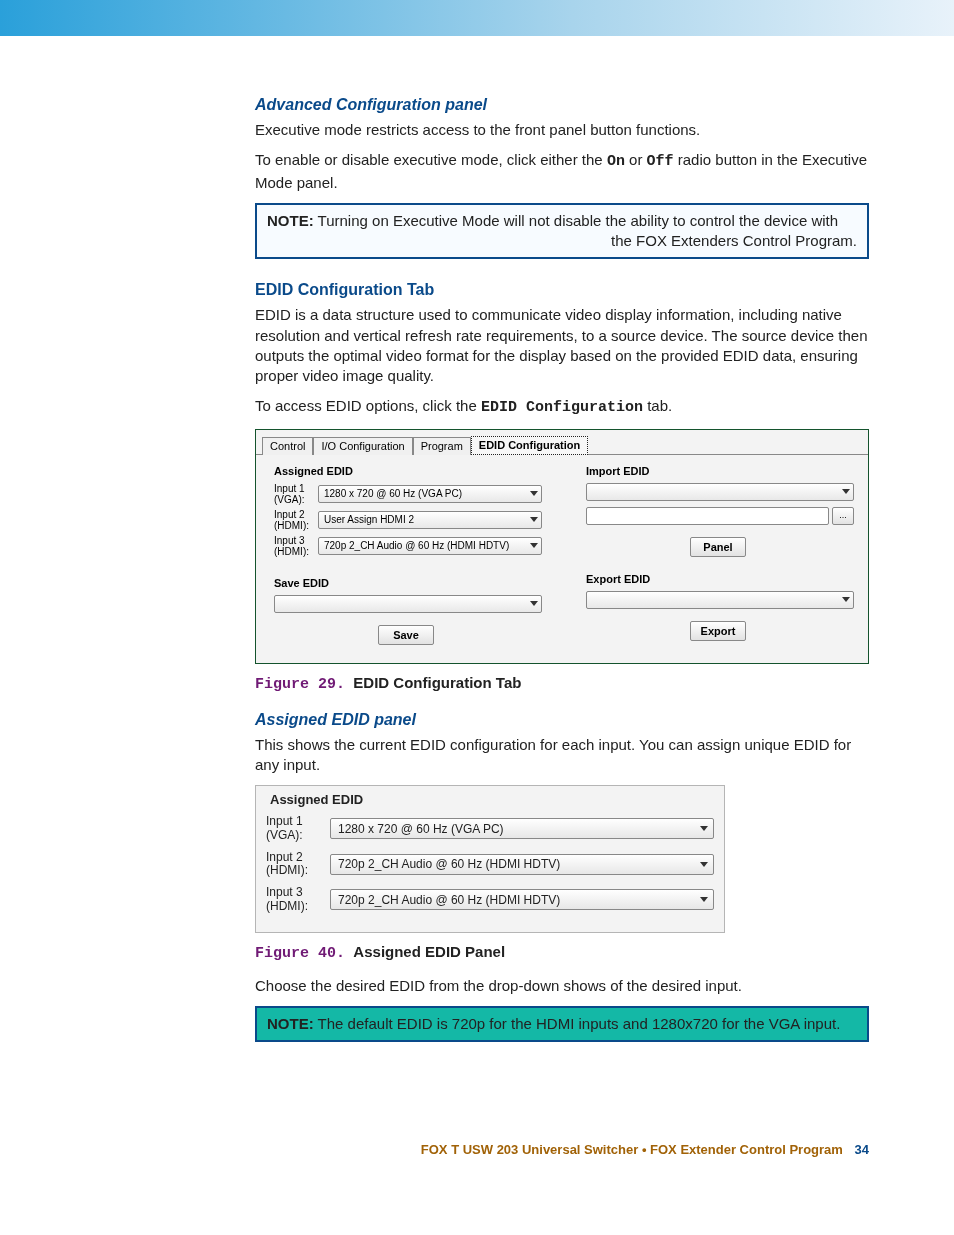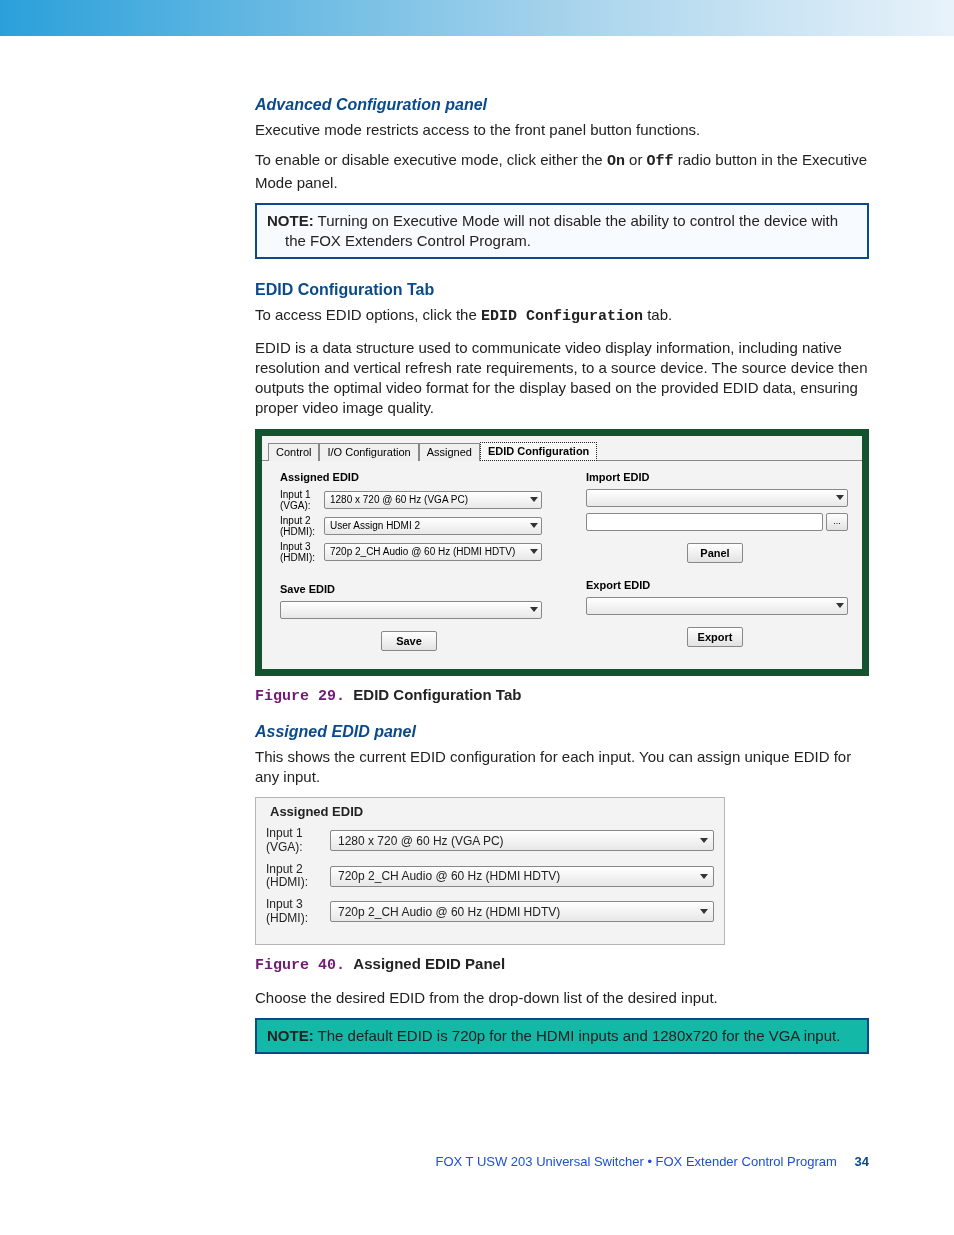--- a/index.html
+++ b/index.html
@@ -34,29 +34,29 @@
   }
   p { margin: 6px 0 10px 0; line-height: 1.35; }
   .mono { font-family: "Courier New", monospace; font-weight: bold; }
   .note-box {
     border: 2px solid #0a4a8a;
     background: #f7fbff;
     padding: 6px 10px;
     margin: 6px 0 14px 0;
     line-height: 1.35;
   }
-  .note-box .indent { padding-left: 18px; display: block; }
+  .note-box .indent { padding-left: 18px; display: block; text-align: right; }
   .note-label { font-weight: bold; }
   .fig-caption { margin: 10px 0 14px 0; }
   .fig-caption .blue { color: #701a75; font-weight: bold; font-family: Liberation Mono, monospace; }
   .fig-caption .bold { font-weight: bold; }
 
   
   .ui-panel-1 {
-    border: 7px solid #14532d;
+    border: 1px solid #14532d;
     background: #f3f3f3;
     font-family: Tahoma, Arial, sans-serif;
     font-size: 11px;
     color: #000;
     margin-top: 6px;
   }
   .tabs {
     display: flex;
     align-items: flex-end;
     padding: 5px 6px 0 6px;
@@ -201,22 +201,22 @@
     border-radius: 2px;
   }
 
   
   .footer {
     margin-top: 100px;
     padding: 0 85px 40px 0;
     text-align: right;
     font-size: 13px;
   }
-  .footer .blue { color: #1d4ed8; font-weight: normal; }
-  .footer .pnum { color: #0a4a8a; font-weight: bold; margin-left: 14px; }
+  .footer .blue { color: #a16207; font-weight: bold; }
+  .footer .pnum { color: #0a4a8a; font-weight: bold; margin-left: 8px; }
 </style>
 </head>
 <body>
 
 <div class="top-bar"></div>
 
 <div class="page">
 
   <div class="h3-blue-italic">Advanced Configuration panel</div>
   <p>Executive mode restricts access to the front panel button functions.</p>
@@ -224,30 +224,30 @@
     <span>To enable or disable executive mode,  click either the </span><span class="mono">On</span><span> or </span><span class="mono">Off</span><span> radio button in the Executive Mode panel.</span>
   </p>
 
   <div class="note-box">
     <span class="note-label">NOTE:</span>
     <span> Turning on Executive Mode will not disable the ability to control the device with</span>
     <span class="indent">the FOX Extenders Control Program.</span>
   </div>
 
   <div class="h3-blue">EDID Configuration Tab</div>
+  <p>EDID is a data structure used to communicate video display information, including native resolution and vertical refresh rate requirements, to a source device. The source device then outputs the optimal video format for the display based on the provided EDID data, ensuring proper video image quality.</p>
   <p>
     <span>To access EDID options, click the </span><span class="mono">EDID Configuration</span><span> tab.</span>
   </p>
-  <p>EDID is a data structure used to communicate video display information, including native resolution and vertical refresh rate requirements, to a source device. The source device then outputs the optimal video format for the display based on the provided EDID data, ensuring proper video image quality.</p>
 
   <div class="ui-panel-1">
     <div class="tabs">
       <div class="tab">Control</div>
       <div class="tab">I/O Configuration</div>
-      <div class="tab">Assigned</div>
+      <div class="tab">Program</div>
       <div class="tab selected">EDID Configuration</div>
     </div>
     <div class="tab-body">
       <div class="cols">
 
         <div class="col">
           <div class="section-title">Assigned EDID</div>
           <div class="row">
             <div class="row-label">Input 1 (VGA):</div>
             <div class="dropdown">
@@ -335,21 +335,21 @@
         <span>720p 2_CH Audio @ 60 Hz (HDMI HDTV)</span>
         <span class="caret"></span>
       </div>
     </div>
   </div>
 
   <div class="fig-caption">
     <span class="blue">Figure 40.</span>&nbsp;&nbsp;<span class="bold">Assigned EDID Panel</span>
   </div>
 
-  <p>Choose the desired EDID from the drop-down list of the desired input.</p>
+  <p>Choose the desired EDID from the drop-down shows of the desired input.</p>
 
   <div class="note-box" style="background:#14b8a6;">
     <span class="note-label">NOTE:</span>
     <span>The default EDID is 720p for the HDMI inputs and 1280x720 for the VGA input.</span>
   </div>
 
 </div>
 
 <div class="footer">
   <span class="blue">FOX T USW 203 Universal Switcher • FOX Extender Control Program</span>

